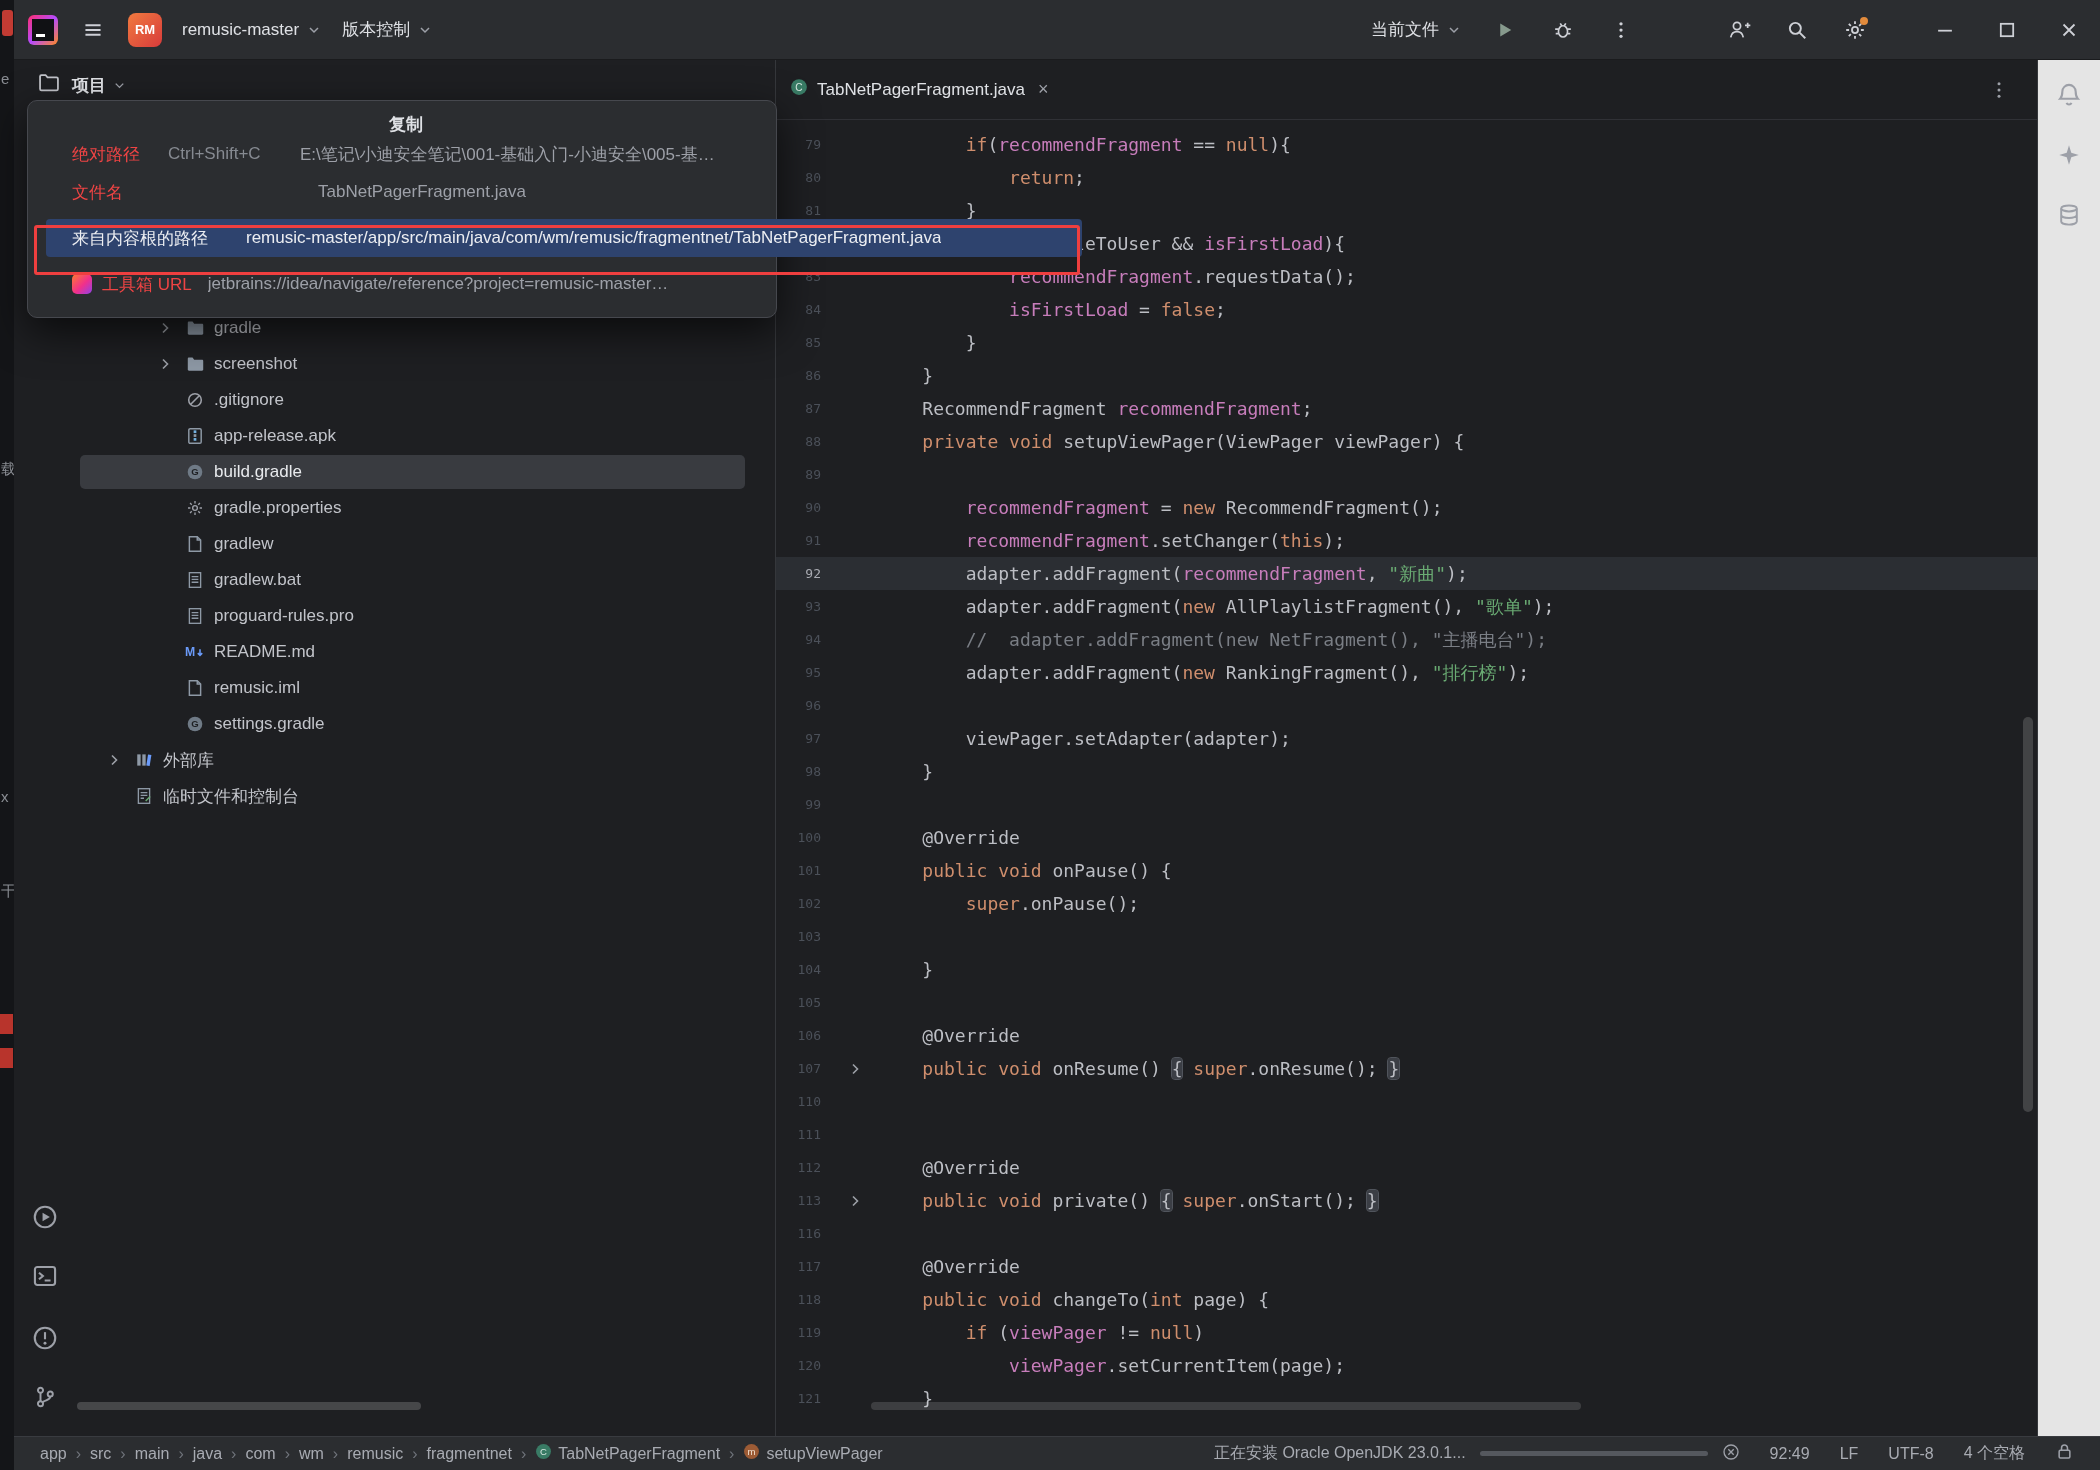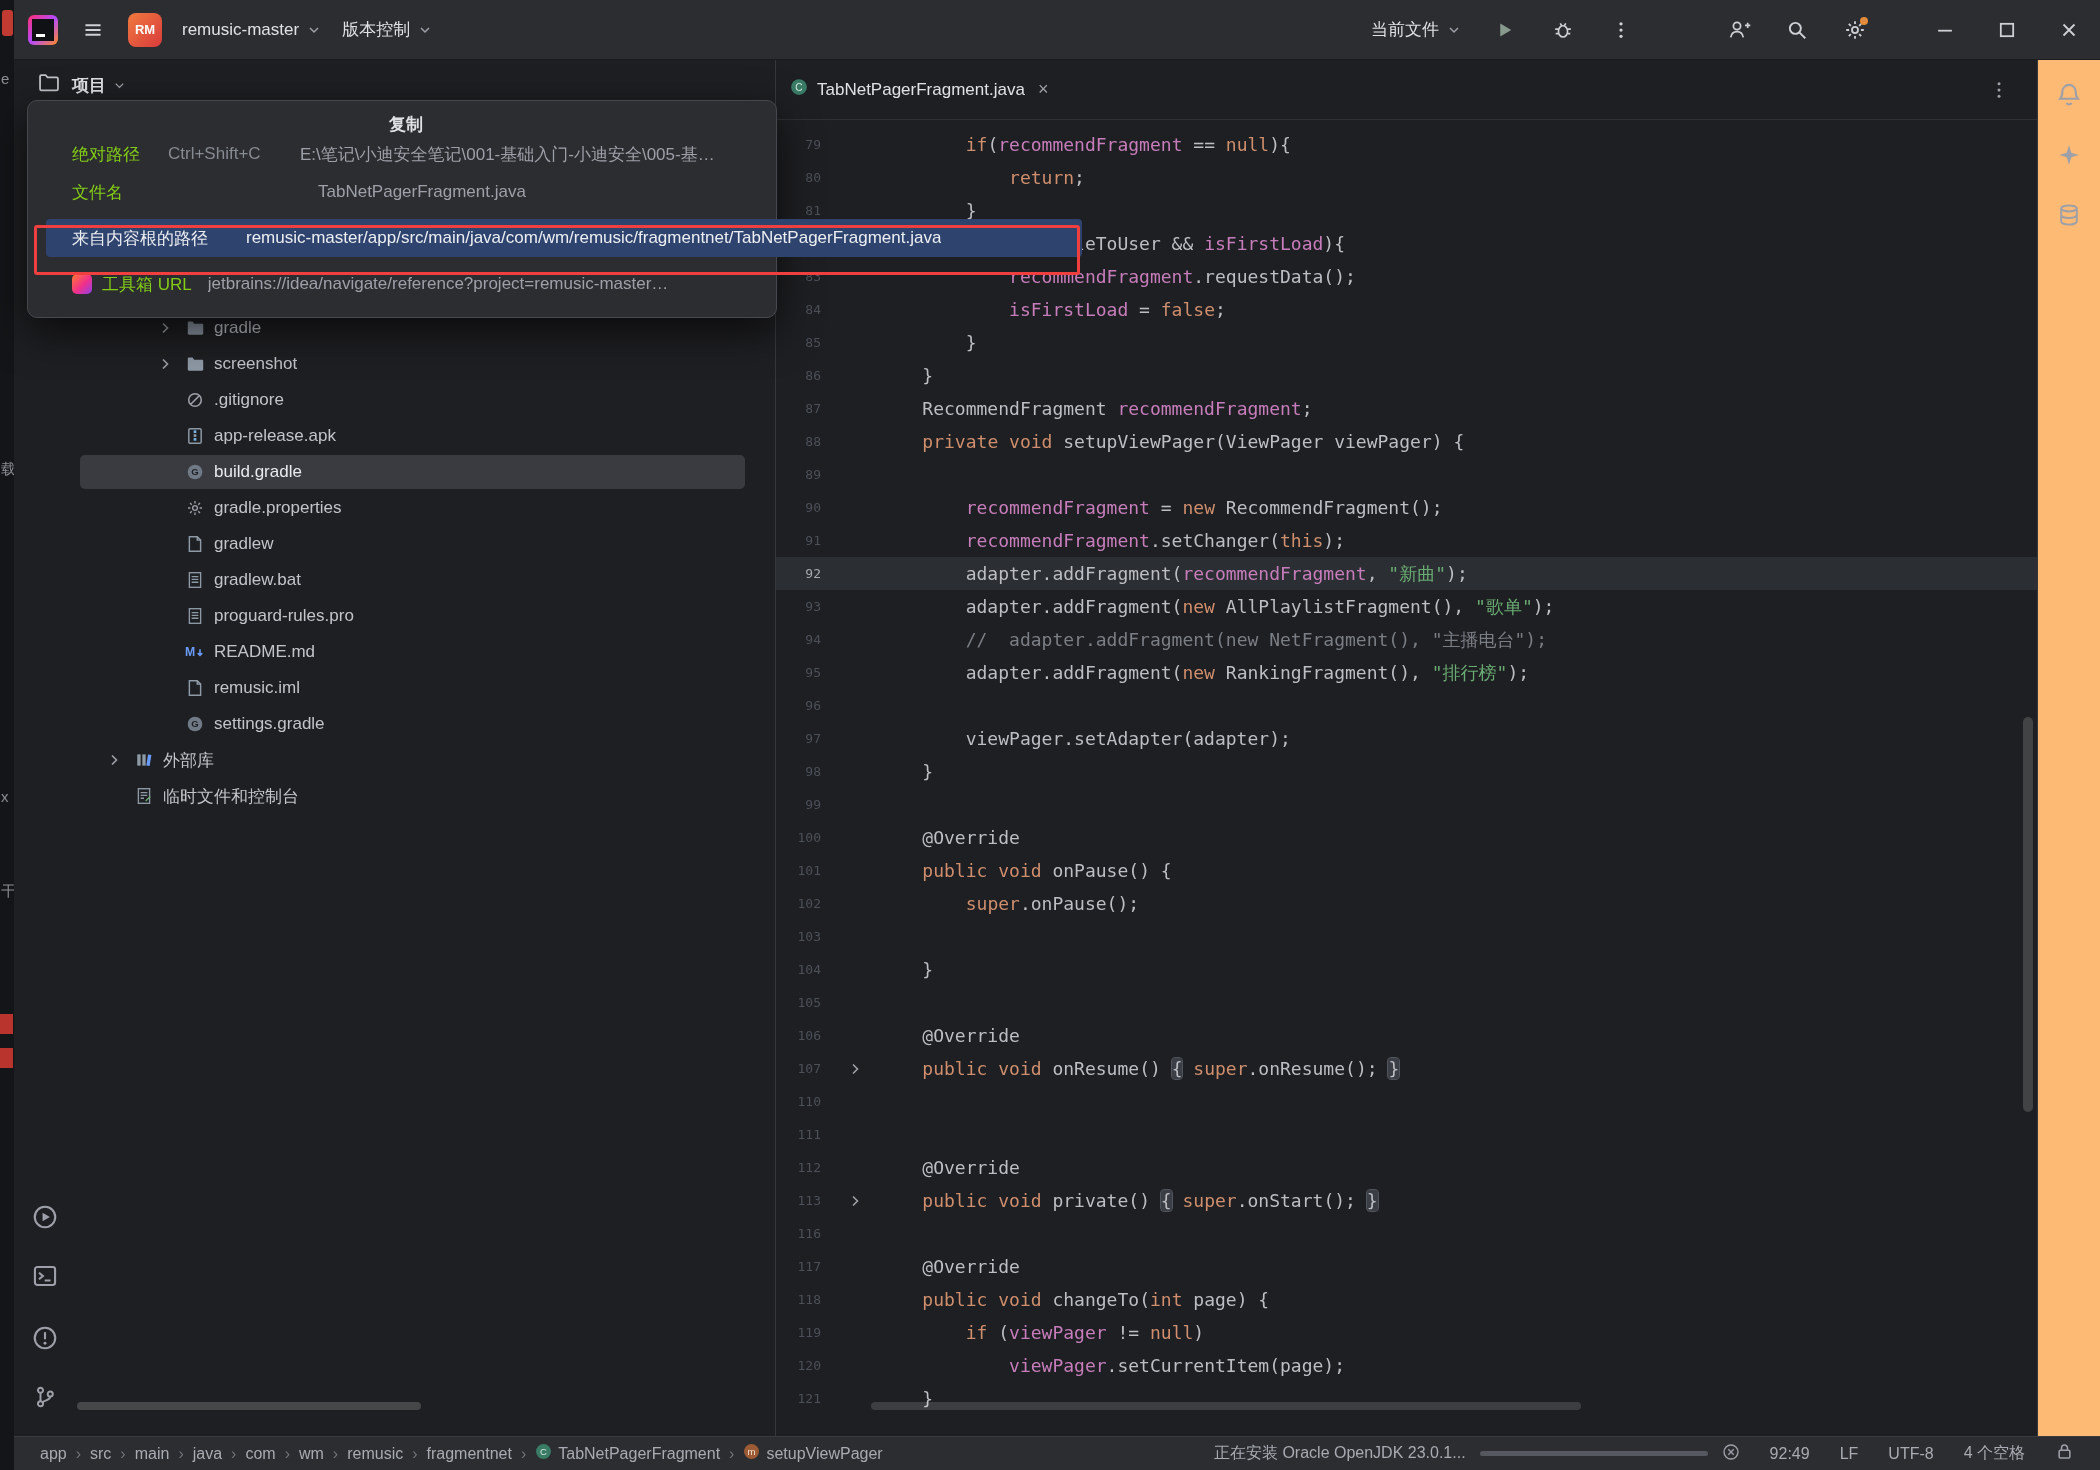--- a/index.html
+++ b/index.html
@@ -11,21 +11,21 @@
   }
 
   
   .bg-strip { position:absolute; left:0; top:0; width:14px; height:1470px; background:#141518; }
   .bg-red-logo { position:absolute; left:2px; top:10px; width:11px; height:26px; background:#c23b33; border-radius:3px; }
   .bg-frag { position:absolute; left:1px; color:#8a8d93; font-size:15px; }
   .bg-red-mark { position:absolute; left:0; width:13px; height:20px; background:#b8342c; }
   .bg-red-mark.m1 { top:1014px; } .bg-red-mark.m2 { top:1048px; }
 
   
-  #ide { position:absolute; left:14px; top:0; right:0; bottom:0; background:#fdba74; }
+  #ide { position:absolute; left:14px; top:0; right:0; bottom:0; background:#e5e5e5; }
 
   .titlebar { position:absolute; left:0; right:0; top:0; height:60px; background:#2b2d30;
     display:flex; align-items:center; padding:0 14px; border-bottom:1px solid #1a1b1d; }
   .tb-left { display:flex; align-items:center; gap:20px; }
   .tb-right { display:flex; align-items:center; gap:28px; margin-left:auto; }
   .tb-widget { display:flex; align-items:center; gap:7px; color:#dfe1e5; cursor:default; }
   .tb-widget .chev { display:flex; }
   .ide-logo { width:30px; height:30px; border-radius:6px; position:relative;
     background:linear-gradient(135deg,#ff2d6e,#b44bff 50%,#ff8a1e); }
   .ide-logo::before { content:''; position:absolute; inset:4px; background:#101114; }
@@ -86,21 +86,21 @@
   .sb-right { display:flex; align-items:center; gap:30px; margin-left:auto; }
   .progress-group { display:flex; align-items:center; gap:14px; }
   .progress-track { width:228px; height:5px; border-radius:3px; background:#55585e; overflow:hidden; }
   .progress-fill { height:100%; background:#3574f0; border-radius:3px; }
 
   
   .popup { position:absolute; left:27px; top:100px; width:750px; z-index:40; background:#2b2d30;
     border:1px solid #46484e; border-radius:10px; box-shadow:0 14px 40px rgba(0,0,0,.65); padding-bottom:14px;padding-left:8px; }
   .popup-title { text-align:center; font-weight:bold; color:#dfe1e5; padding:12px 0 8px; height:34px; }
   .popup-row { height:38px; display:flex; align-items:center; margin:0 10px; padding-left:26px; white-space:nowrap; }
-  .popup-label { color:#84cc16; }
+  .popup-label { color:#ef4444; }
   .popup-shortcut { color:#868a91; }
   .popup-value { color:#9da0a8; overflow:hidden; text-overflow:ellipsis; }
   .popup-row.row-0 .popup-label { width:96px; flex:none; }
   .popup-row.row-0 .popup-shortcut { width:132px; flex:none; }
   .popup-row.row-0 .popup-value { max-width:450px; }
   .popup-row.row-1 .popup-label { width:96px; flex:none; }
   .popup-row.row-1 .popup-value { margin-left:150px; }
   .popup-row.selected { width:1036px; background:#2e436e; border-radius:4px; margin-top:8px; margin-bottom:8px; }
   .popup-row.selected .popup-label { color:#eceef2; margin-right:38px; }
   .popup-row.selected .popup-value { color:#eceef2; }

